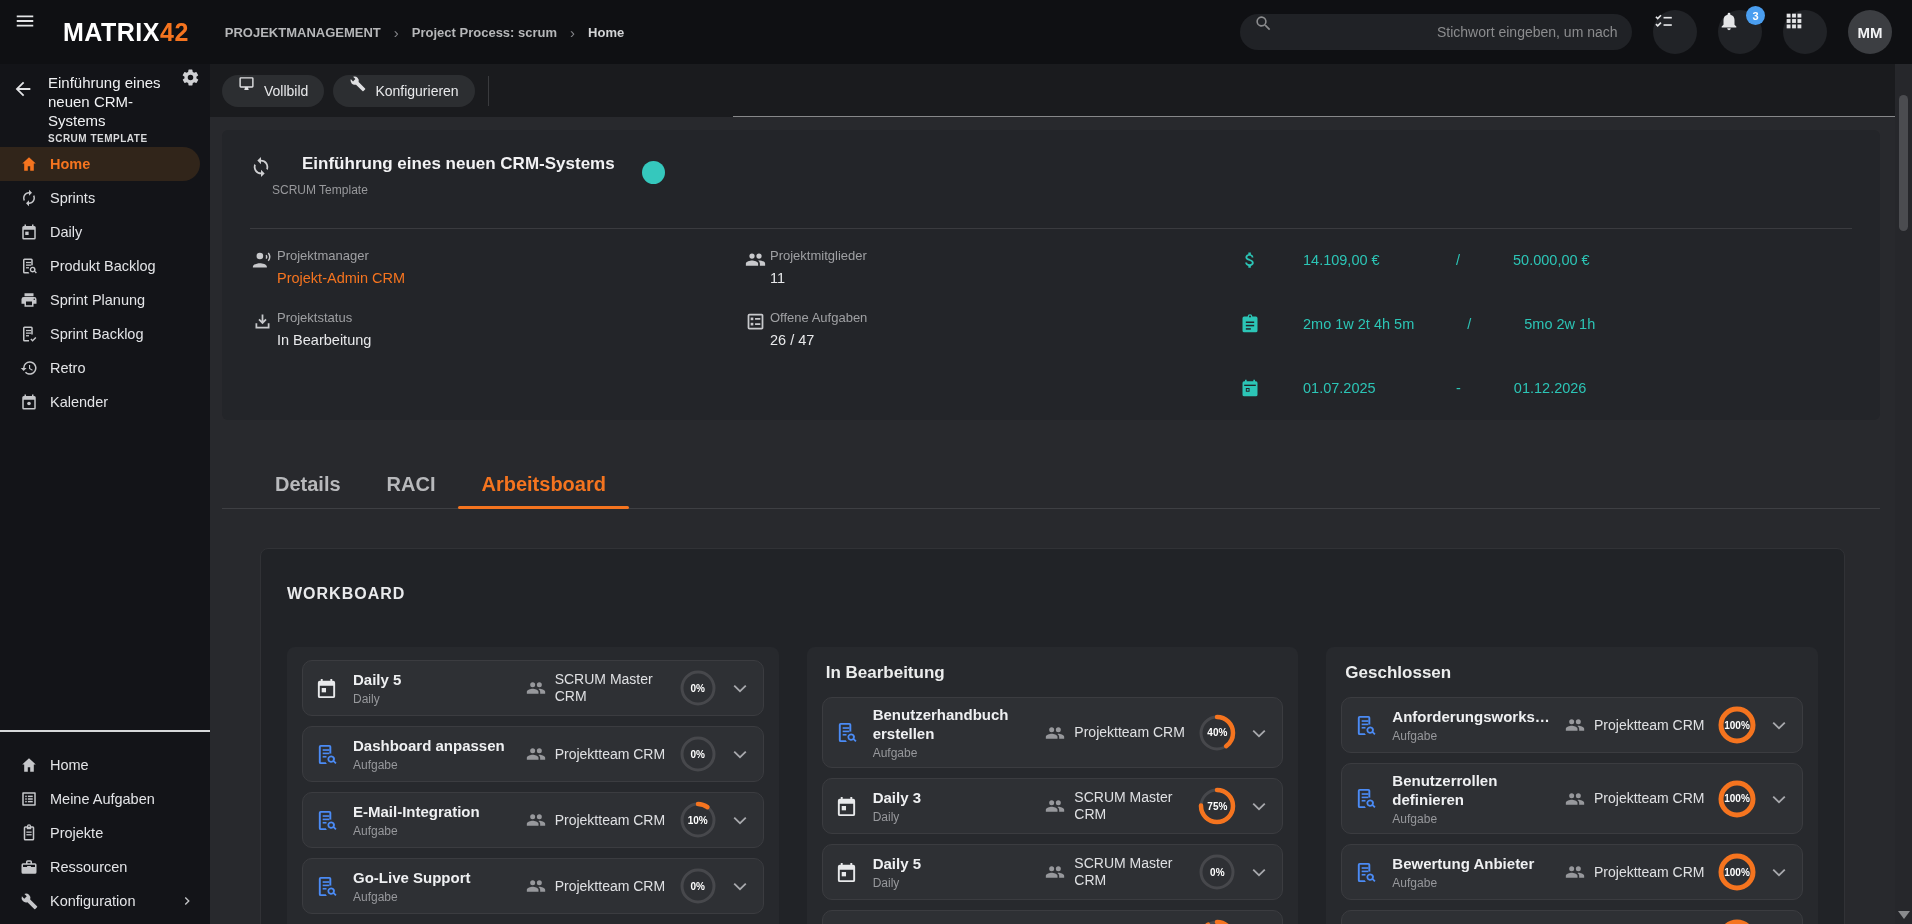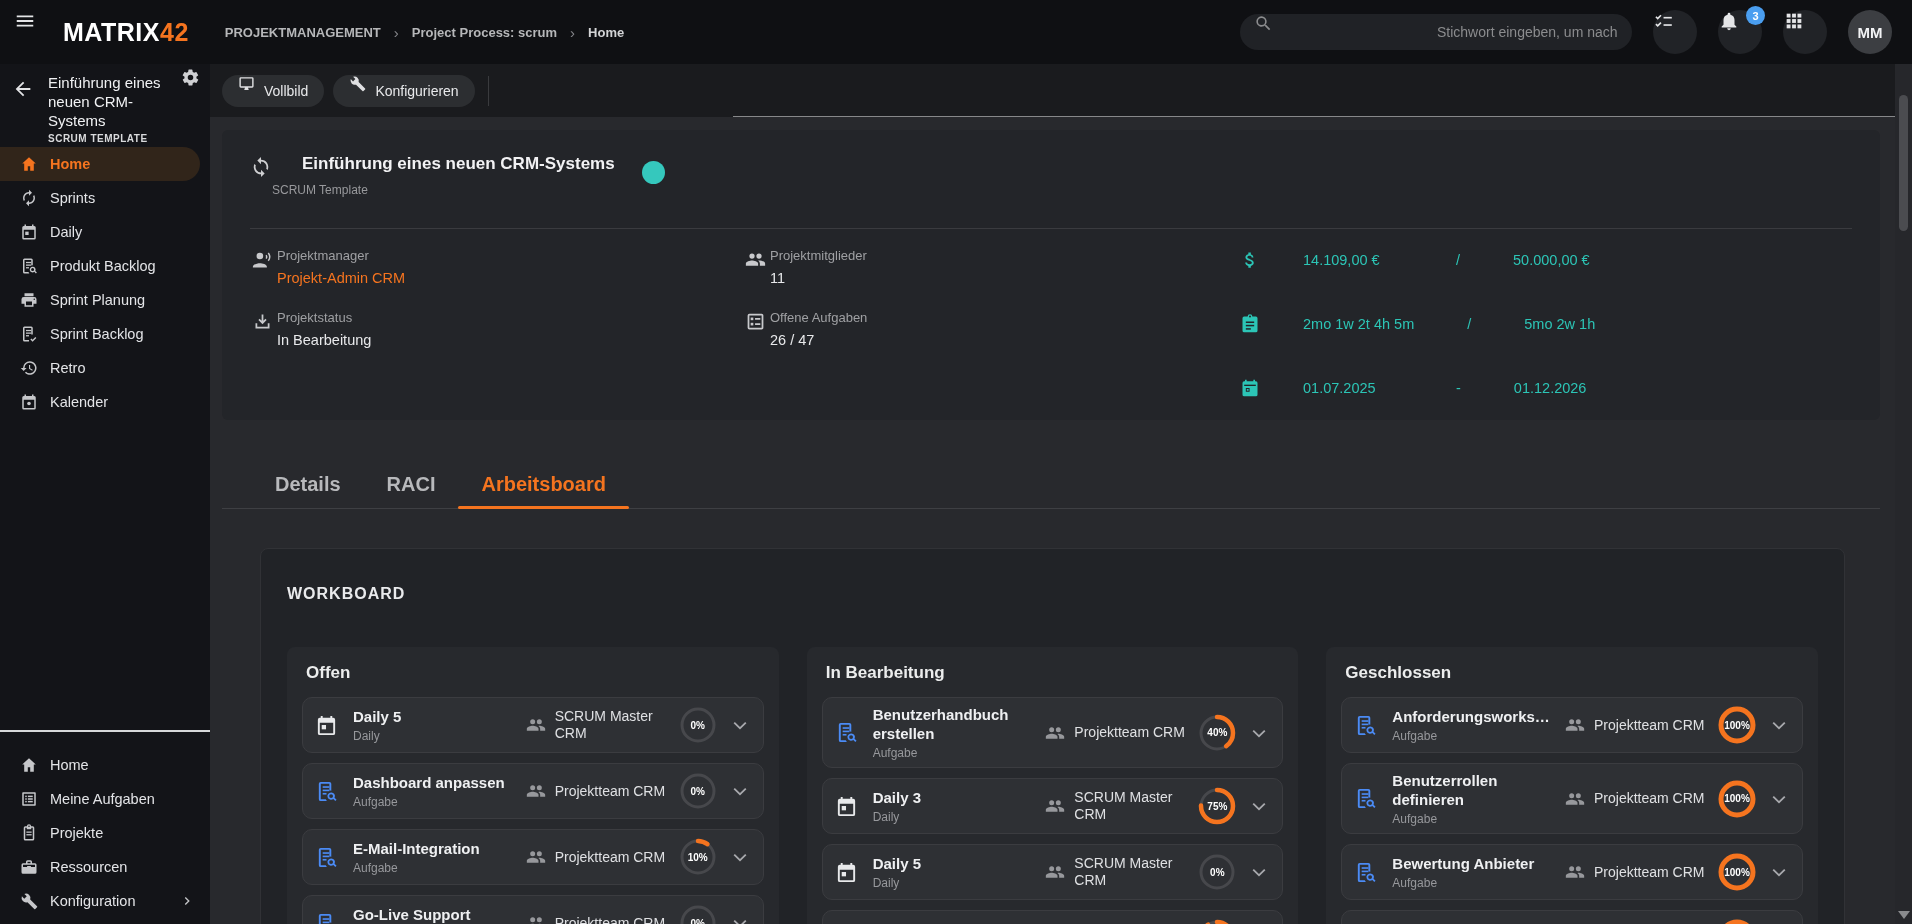--- a/index.html
+++ b/index.html
@@ -411,21 +411,20 @@
     <div class="tabbar" id="tabbar">
         <div class="tab">Details</div>
         <div class="tab">RACI</div>
         <div class="tab active">Arbeitsboard</div>
       </div>
 
     <div class="board">
       <div class="board-label">WORKBOARD</div>
       <div class="cols" id="cols">
           <div class="col">
-            <div class="col-title">Offen</div>
             <div class="card">
               <span class="c-ico white"><svg viewBox="0 0 24 24" width="100%" height="100%" fill="currentColor">
                   <path d="M19 4h-1V2h-2v2H8V2H6v2H5a2 2 0 0 0-2 2v14a2 2 0 0 0 2 2h14a2 2 0 0 0 2-2V6a2 2 0 0 0-2-2zm0 16H5V9h14z"></path>
                   <rect x="7" y="11.5" width="4.5" height="4.5"></rect>
                 </svg></span>
               <div class="c-text">
                 <div class="c-title">Daily 5</div>
                 <div class="c-sub">Daily</div>
               </div>
               <div class="c-assign">

